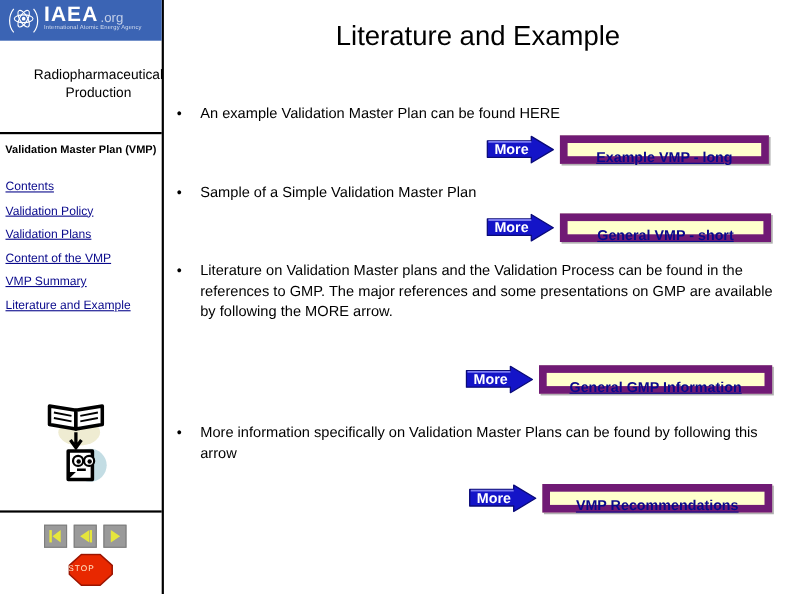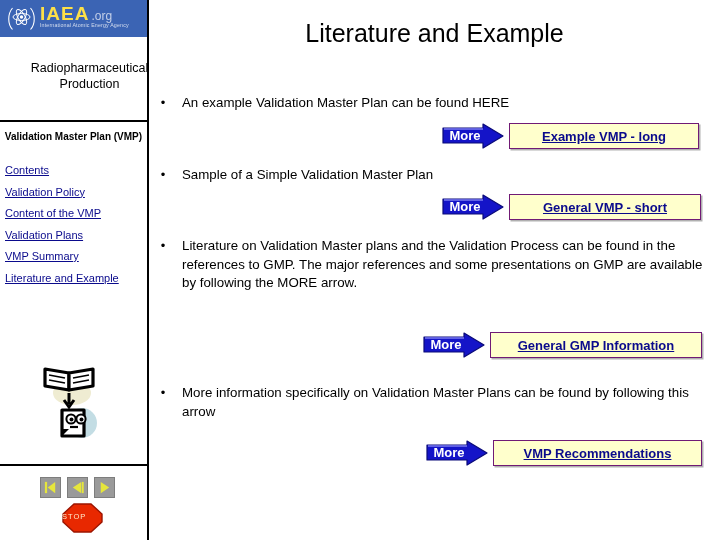--- a/index.html
+++ b/index.html
@@ -48,21 +48,21 @@
     position: absolute;
     left: 40px;
     top: 4px;
     width: 106px;
   }
   .logo-iaea {
     font-family: "Liberation Sans", sans-serif;
     font-weight: bold;
     font-size: 19px;
     letter-spacing: 1px;
-    color: #fde047;
+    color: #ffffff;
     line-height: 19px;
     display: inline-block;
     vertical-align: bottom;
   }
   .logo-org {
     font-family: "Liberation Sans", sans-serif;
     font-size: 12px;
     color: #c3cfe8;
     display: inline-block;
     vertical-align: bottom;
@@ -258,21 +258,21 @@
     line-height: 16px;
     font-weight: bold;
     color: #ffffff;
     font-family: "Liberation Sans", sans-serif;
   }
   .link-box {
     position: absolute;
     top: 0;
     height: 26px;
     background: #ffffcc;
-    border: 1px solid #701a75;
+    border: 7px solid #701a75;
     box-sizing: border-box;
     box-shadow: 1.5px 1.5px 0 rgba(80,80,80,0.45);
   }
   .link-box .link-text {
     position: absolute;
     left: 0;
     top: 4px;
     width: 100%;
     text-align: center;
     font-size: 13px;
@@ -311,22 +311,22 @@
 
   <div id="sidebar-title">Radiopharmaceutical Production</div>
 
   <div id="sidebar-divider-top"></div>
 
   <div id="nav-heading">Validation Master Plan (VMP)</div>
 
   <div id="nav-list">
     <a class="nav-link" href="#">Contents</a>
     <a class="nav-link" href="#">Validation Policy</a>
+    <a class="nav-link" href="#">Validation Plans</a>
     <a class="nav-link" href="#">Content of the VMP</a>
-    <a class="nav-link" href="#">Validation Plans</a>
     <a class="nav-link" href="#">VMP Summary</a>
     <a class="nav-link" href="#">Literature and Example</a>
   </div>
 
   <svg id="reader-icon" viewBox="0 0 70 86">
 
     <ellipse cx="34" cy="33" rx="19" ry="12" fill="#efecd2"></ellipse>
     <circle cx="44" cy="63" r="15" fill="#c3dde4"></circle>
 
     <g>

